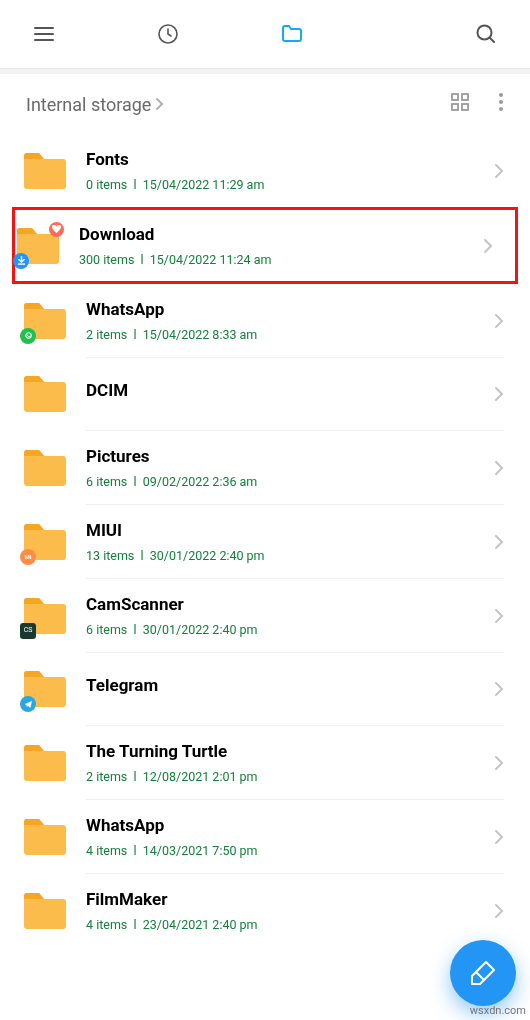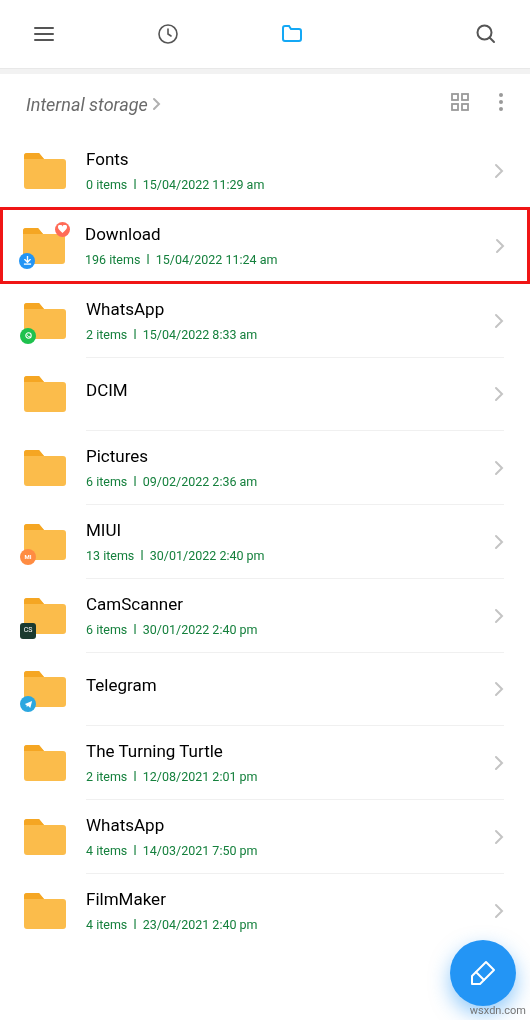--- a/index.html
+++ b/index.html
@@ -39,21 +39,20 @@
       height: 60px;
       display: flex;
       align-items: center;
       padding: 0 26px;
       justify-content: space-between;
     }
     .breadcrumb-left {
       display: flex;
       align-items: center;
       gap: 4px;
-      font-style: italic;
     }
     .breadcrumb-text {
       font-size: 18px;
       color: #6a6a6a;
       font-weight: 400;
     }
     .breadcrumb-right {
       display: flex;
       align-items: center;
       gap: 28px;
@@ -63,22 +62,22 @@
     }
     .list-item {
       display: flex;
       align-items: center;
       padding: 15px 26px 15px 22px;
       position: relative;
       background: #fff;
     }
     .list-item.highlighted {
       border: 3px solid #f01515;
-      margin: 0 0;
-      padding: 14px 22px 14px 18px;
+      margin: 0 12px;
+      padding: 14px 22px 14px 0;
     }
     .folder-icon {
       width: 46px;
       height: 42px;
       position: relative;
       margin-right: 18px;
       flex-shrink: 0;
     }
     .folder-svg {
       width: 46px;
@@ -105,21 +104,21 @@
       height: 15px;
     }
     .item-text {
       flex: 1;
       min-width: 0;
       padding-right: 8px;
     }
     .item-title {
       font-size: 17px;
       color: #000;
-      font-weight: 400;
+      font-weight: 700;
       margin-bottom: 8px;
     }
     .item-meta {
       font-size: 12.5px;
       color: #15803d;
     }
     .chevron {
       width: 10px;
       height: 18px;
       flex-shrink: 0;
@@ -245,21 +244,21 @@
         <div class="badge" style="background:#2395f5;">
           <svg width="9" height="9" viewBox="0 0 10 10" fill="#fff">
             <path d="M5 0v5M2 4l3 3 3-3" stroke="#fff" stroke-width="1.5" fill="none" stroke-linecap="round"></path>
             <line x1="1" y1="9" x2="9" y2="9" stroke="#fff" stroke-width="1.5"></line>
           </svg>
         </div>
     </div>
     <div class="item-text">
       <div class="item-title">Download</div>
       <div class="item-meta">
-        <span>196 items</span>&nbsp;&nbsp;l&nbsp;&nbsp;<span>15/04/2022 11:24 am</span>
+        <span>300 items</span>&nbsp;&nbsp;l&nbsp;&nbsp;<span>15/04/2022 11:24 am</span>
       </div>
     </div>
     <svg class="chevron" viewBox="0 0 10 18" fill="none" stroke="#c4c4c4" stroke-width="2" stroke-linecap="round">
         <polyline points="2 3 8 9 2 15"></polyline>
       </svg>
   </div>
     <div class="list-item">
     <div class="folder-icon">
       <svg class="folder-svg" viewBox="0 0 46 42">
           <path d="M2 6 a3 3 0 0 1 3-3 h12 l5 6 h19 a3 3 0 0 1 3 3 v24 a3 3 0 0 1-3 3 H5 a3 3 0 0 1-3-3 Z" fill="#fbbc4b"></path>

